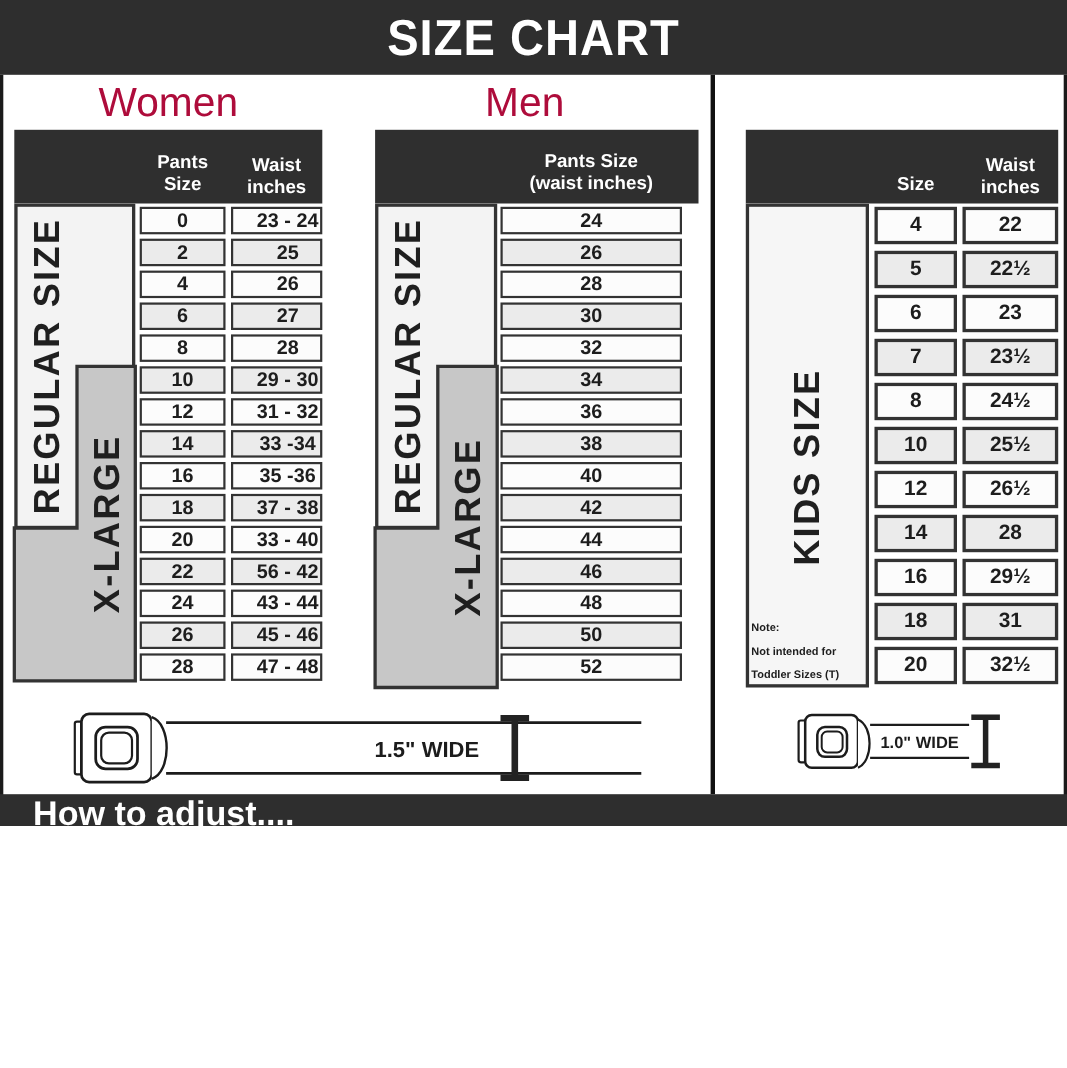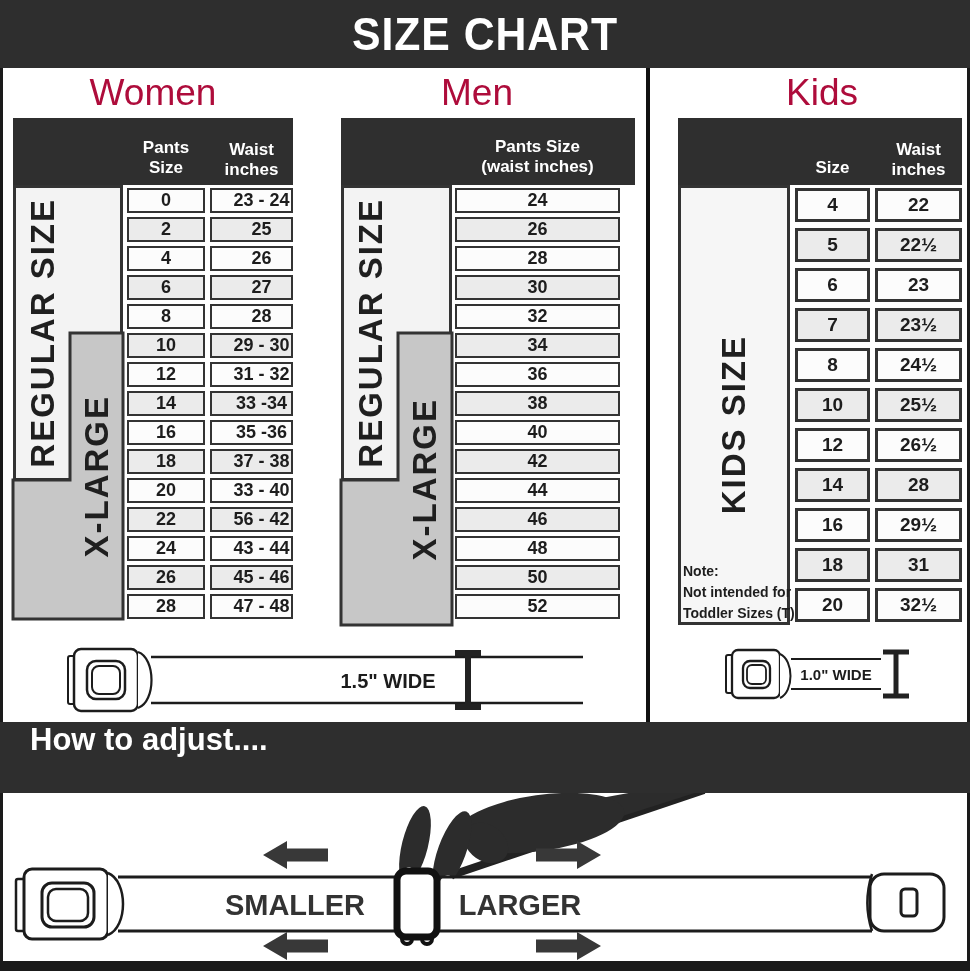--- a/index.html
+++ b/index.html
@@ -1,17 +1,17 @@
 <!DOCTYPE html>
 <html><head>
 <meta charset="utf-8">
 <style>
   html,body { margin:0; padding:0; background:#fff; }
   .page {
-    position:relative; width:970px; height:971px; overflow:hidden;
+    position:relative; width:970px; height:751px; overflow:hidden;
     font-family:"Liberation Sans", sans-serif; background:#fff;
   }
   .abs { position:absolute; }
 
   
   .top-banner { left:0; top:0; width:970px; height:68px; background:#2e2e2e;
     display:flex; align-items:center; justify-content:center; }
   .top-banner span { color:#fff; font-size:46px; font-weight:700; letter-spacing:1px; transform:scaleX(.93); }
   .edge { background:#1a1a1a; }
   .left-border { left:0; top:68px; width:3px; height:903px; }
@@ -45,21 +45,21 @@
   .vwrap { display:flex; align-items:center; justify-content:center; }
   .vl-reg-w { left:13px; top:185px; width:60px; height:296px; }
   .vl-xl-w  { left:70px; top:333px; width:53px; height:286px; }
   .vl-reg-m { left:341px; top:185px; width:60px; height:296px; }
   .vl-xl-m  { left:398px; top:333px; width:54px; height:292px; }
   .vl-kids  { left:678px; top:225px; width:112px; height:400px; }
   .vtext { writing-mode:vertical-rl; transform:rotate(180deg); font-weight:700;
     font-size:33px; letter-spacing:2px; color:#1f1f1f; white-space:nowrap; }
 
   
-  .note { left:683px; top:561px; width:106px; font-size:14px; font-weight:700;
+  .note { left:683px; top:561px; width:106px; font-size:10px; font-weight:700;
     color:#1d1d1d; line-height:21px; white-space:nowrap; }
 
   
   .rows { }
   .women-rows { left:127px; top:188px; width:166px; }
   .men-rows   { left:455px; top:188px; width:165px; }
   .kids-rows  { left:795px; top:188px; width:167px; }
   .trow { display:flex; gap:5px; margin-bottom:4px; }
   .krow { gap:5px; margin-bottom:6px; }
   .cell { background:#fcfcfc; border:2px solid #333; box-sizing:border-box;
@@ -87,21 +87,20 @@
     <span>SIZE CHART</span>
   </div>
 
   <div class="abs edge left-border"></div>
   <div class="abs edge right-border"></div>
   <div class="abs edge bottom-bar"></div>
   <div class="abs divider-mk"></div>
 
   <div class="abs heading women-h">Women</div>
   <div class="abs heading men-h">Men</div>
-  <div class="abs heading kids-h">Kids</div>
 
   <div class="abs thead women-thead">
     <div class="thlbl w-pants">Pants Size</div>
     <div class="thlbl w-waist">
       <div>Waist</div>
       <div>inches</div>
     </div>
   </div>
 
   <div class="abs thead men-thead">

